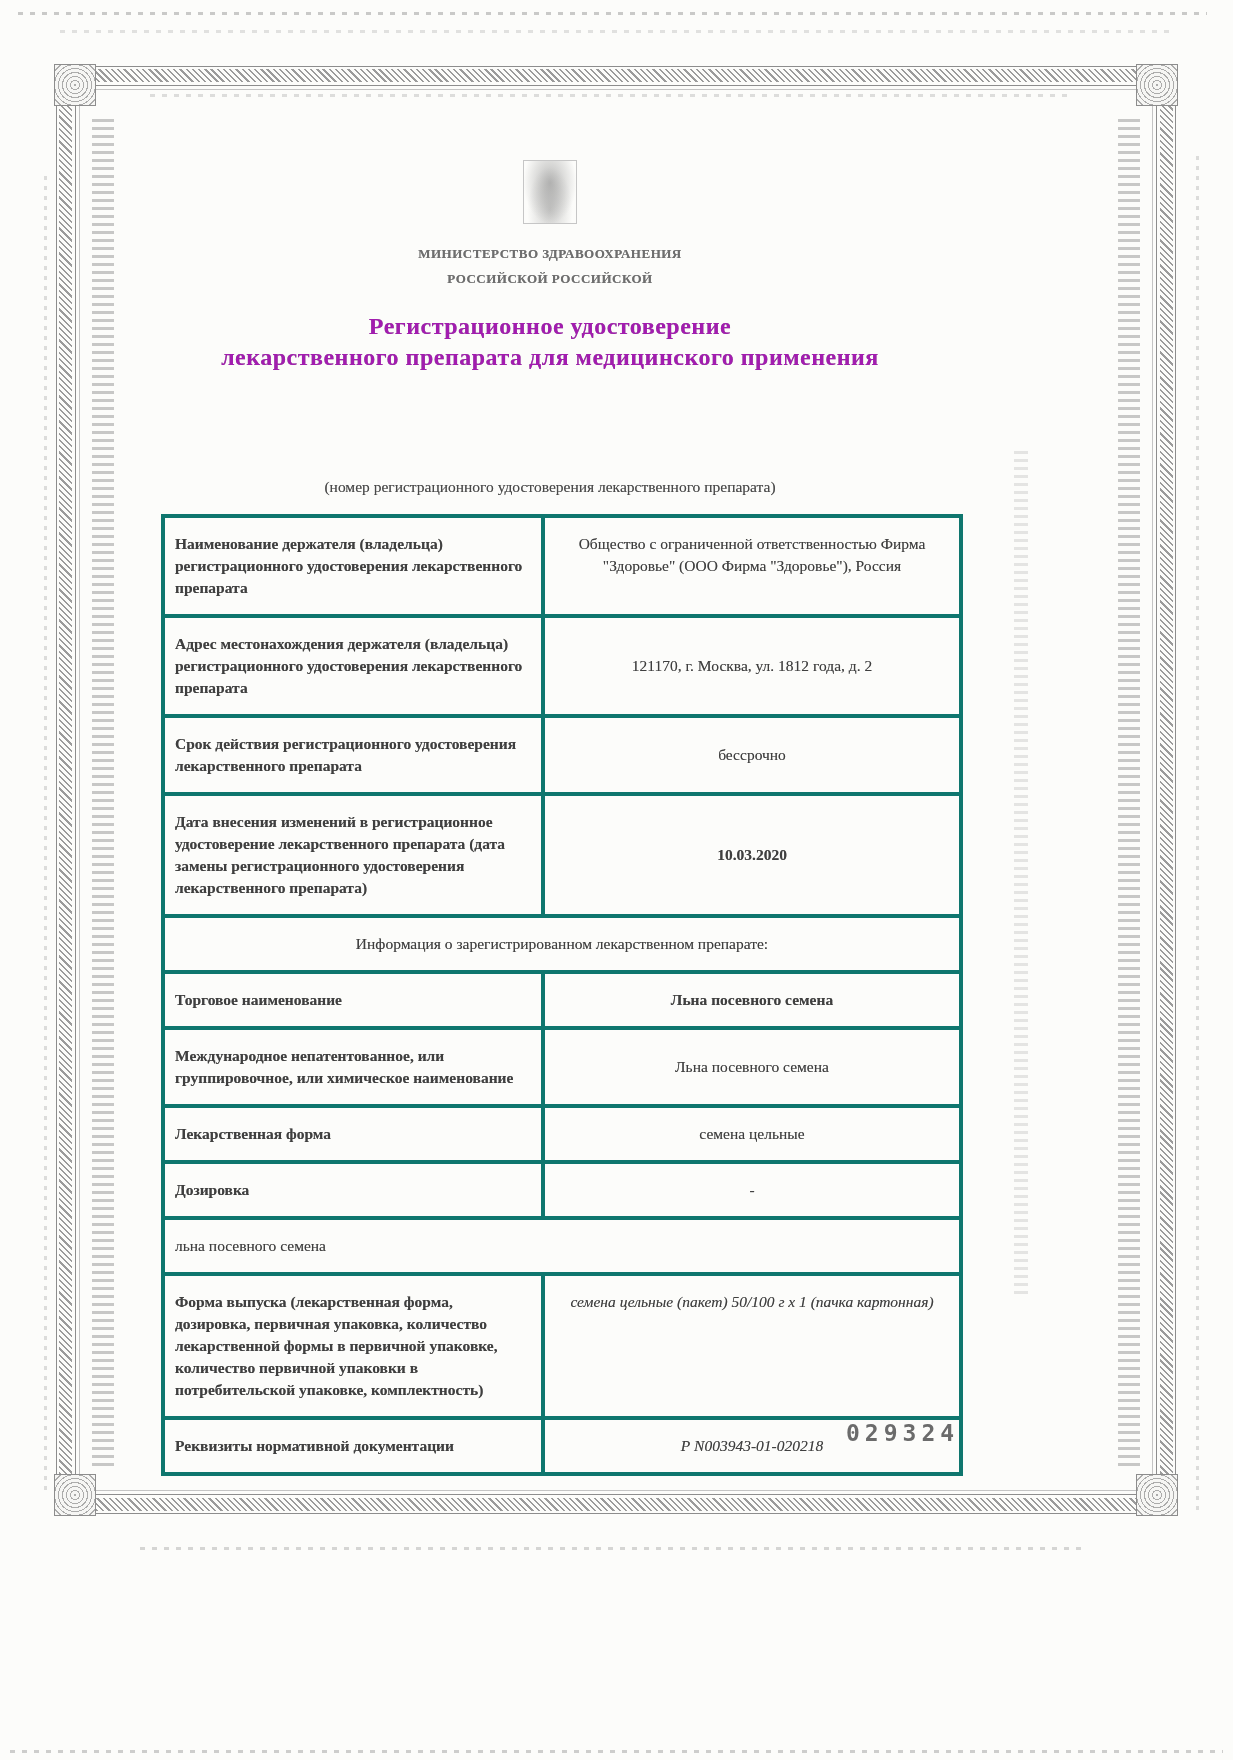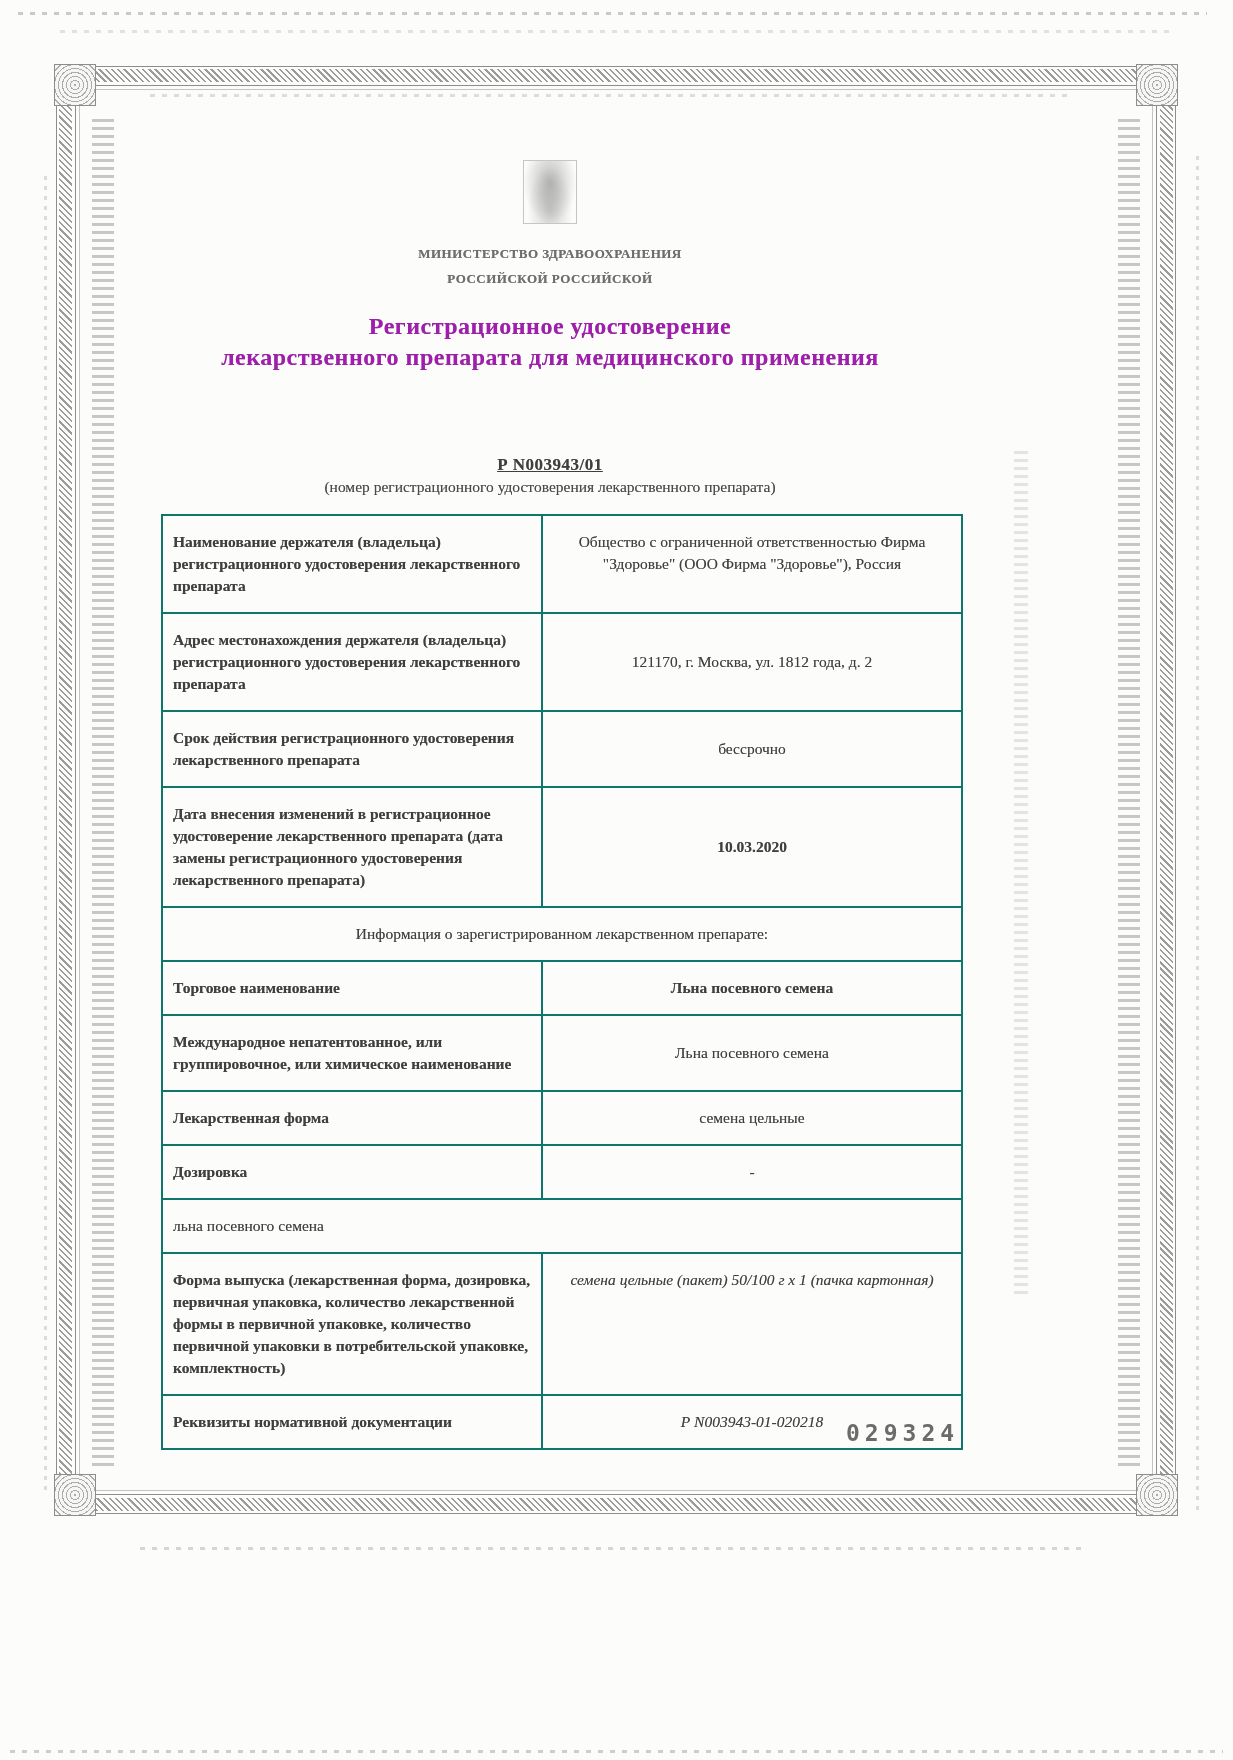--- a/index.html
+++ b/index.html
@@ -75,21 +75,21 @@
   .t2 { top: 344px; }
   .regnum { top: 455px; font-weight: bold; font-size: 17px; color: #3f3f3f; text-decoration: underline; letter-spacing: .5px; }
   .regcap { top: 478px; font-size: 15.5px; color: #4a4a4a; }
 
   
   table.reg {
     position: absolute; left: 161px; top: 514px; width: 802px;
     border-collapse: collapse; font-size: 15.5px; line-height: 1.42; color: #3f3f3f;
     table-layout: fixed;
   }
-  table.reg td { border: 2px solid #0f766e; padding: 15px 10px; vertical-align: middle; }
+  table.reg td { border: 4px solid #0f766e; padding: 15px 10px; vertical-align: middle; }
   td.lab { font-weight: bold; width: 380px; }
   td.val { text-align: center; }
   td.val.vleft { text-align: center; vertical-align: top; font-style: italic; }
   tr.vtop td { vertical-align: top; }
   td.full { text-align: center; padding: 4px 8px; }
   td.full-left { text-align: left; }
   .bold { font-weight: bold; }
 
   
   .serial {
@@ -124,21 +124,20 @@
     <div class="side-orn r"></div>
     <div class="side-orn ir"></div>
   </div>
 
   <div class="emblem"></div>
 
   <div class="heading ministry m1 txt">МИНИСТЕРСТВО ЗДРАВООХРАНЕНИЯ</div>
   <div class="heading ministry m2 txt">РОССИЙСКОЙ РОССИЙСКОЙ</div>
   <div class="heading title t1 txt">Регистрационное удостоверение</div>
   <div class="heading title t2 txt">лекарственного препарата для медицинского применения</div>
-  <div class="heading regnum txt">Р N003943/01</div>
   <div class="heading regcap txt">(номер регистрационного удостоверения лекарственного препарата)</div>
 
   <table class="reg txt">
     <tbody>
       <tr class="vtop">
         <td class="lab">Наименование держателя (владельца) регистрационного удостоверения лекарственного препарата</td>
         <td class="val">Общество с ограниченной ответственностью Фирма "Здоровье" (ООО Фирма "Здоровье"), Россия</td>
       </tr>
       <tr>
         <td class="lab">Адрес местонахождения держателя (владельца) регистрационного удостоверения лекарственного препарата</td>

